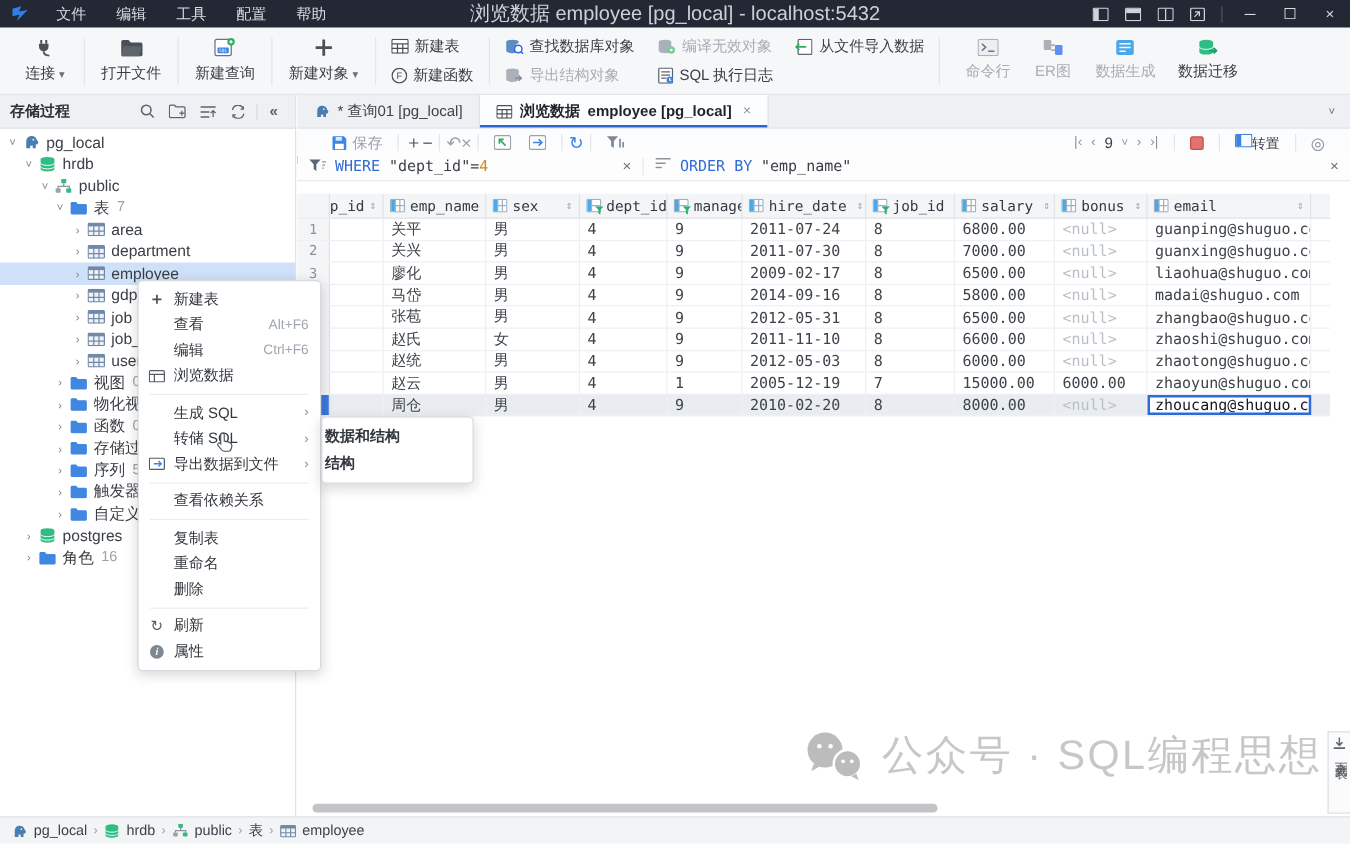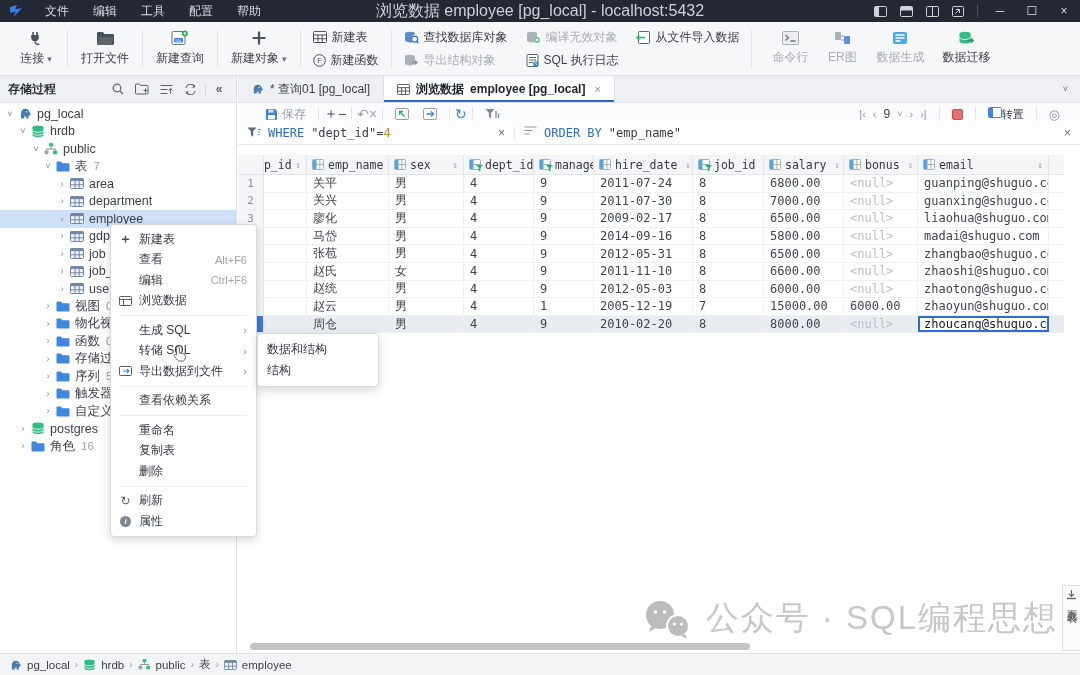--- a/index.html
+++ b/index.html
@@ -107,21 +107,21 @@
   .nullv { color:#b9bfc6; }
   .cell-sel { outline:2px solid #2d6bd9; outline-offset:-2px; background:#fff; color:#15191e; }
   .w-pid{width:43px; justify-content:flex-end;} .w-name{width:82px}.w-sex{width:75px}
   .w-dept{width:70px}.w-mgr{width:60px}.w-hire{width:99px}.w-job{width:71px}
   .w-sal{width:80px}.w-bon{width:74px}.w-mail{width:131px}
 
   
   .fbadge { position:absolute; right:-2px; bottom:-2px; }
 
   
-  .watermark { position:absolute; right:22px; bottom:12px; display:flex; align-items:flex-end; gap:12px;
+  .watermark { position:absolute; right:22px; bottom:26px; display:flex; align-items:center; gap:12px;
     color:#c7c7c7; font-size:33px; letter-spacing:2px; white-space:nowrap; }
   .hthumb { position:absolute; left:12px; bottom:3px; width:500px; height:7px; border-radius:4px; background:#c2c4c8; }
   .dlstrip { position:absolute; right:0; bottom:2px; width:18px; height:66px; background:#fbfbfc;
     border:1px solid #dcdfe3; border-right:none; display:flex; flex-direction:column; align-items:center;
     padding-top:3px; gap:2px; }
   .dl-label { writing-mode:vertical-rl; text-orientation:upright; font-size:10px; color:#565c63; letter-spacing:1px;}
 
   
   .statusbar { position:absolute; bottom:0; left:0; right:0; height:22px; background:#f3f4f6;
     border-top:1px solid #e0e2e6; display:flex; align-items:center; padding:0 9px;
@@ -138,21 +138,21 @@
   .mi-arrow { margin-left:auto; color:#8a9097; font-size:11px; }
   .msep { height:1px; background:#ebedf0; margin:4px 9px; }
   .glyph-plus { font-size:13px; color:#4a5057; font-weight:700; }
   .glyph-refresh { font-size:12px; color:#565c63; }
   .ic-info { width:11px; height:11px; border-radius:50%; background:#7d8893; color:#fff;
     font-size:8px; line-height:11px; text-align:center; font-style:italic; font-weight:700;}
   .ic-info::before { content:"i"; }
   .smenu { position:absolute; left:257px; top:333px; width:122px; background:#fff;
     border:1px solid #d8dade; border-radius:4px; box-shadow:0 3px 10px rgba(0,0,0,.16);
     padding:5px 0; font-size:12px; color:#33383f; z-index:51; }
-  .smenu .mi { height:21px; padding-left:9px; }
+  .smenu .mi { height:21px; padding-left:2px;font-weight:bold; }
   .cursor-hand { position:absolute; left:173px; top:345px; z-index:60; }
 </style>
 </head>
 <body>
 
 <div class="titlebar">
   <span class="tb-logo">
     <svg width="15" height="14" viewBox="0 0 15 14">
         <path d="M1 3 L8 1 L6.2 5.2 L13 4 L4.5 13 L6.6 7.6 L1 9 Z" fill="#2f7fe8"></path>
       </svg>
@@ -1092,25 +1092,25 @@
     <span class="mi-arrow">›</span>
   </div>
   <div class="msep"></div>
   <div class="mi">
     <span class="mi-ic"></span>
     <span>查看依赖关系</span>
   </div>
   <div class="msep"></div>
   <div class="mi">
     <span class="mi-ic"></span>
+    <span>复制表</span>
+  </div>
+  <div class="mi">
+    <span class="mi-ic"></span>
     <span>重命名</span>
-  </div>
-  <div class="mi">
-    <span class="mi-ic"></span>
-    <span>复制表</span>
   </div>
   <div class="mi">
     <span class="mi-ic"></span>
     <span>删除</span>
   </div>
   <div class="msep"></div>
   <div class="mi">
     <span class="mi-ic glyph-refresh">↻</span>
     <span>刷新</span>
   </div>

